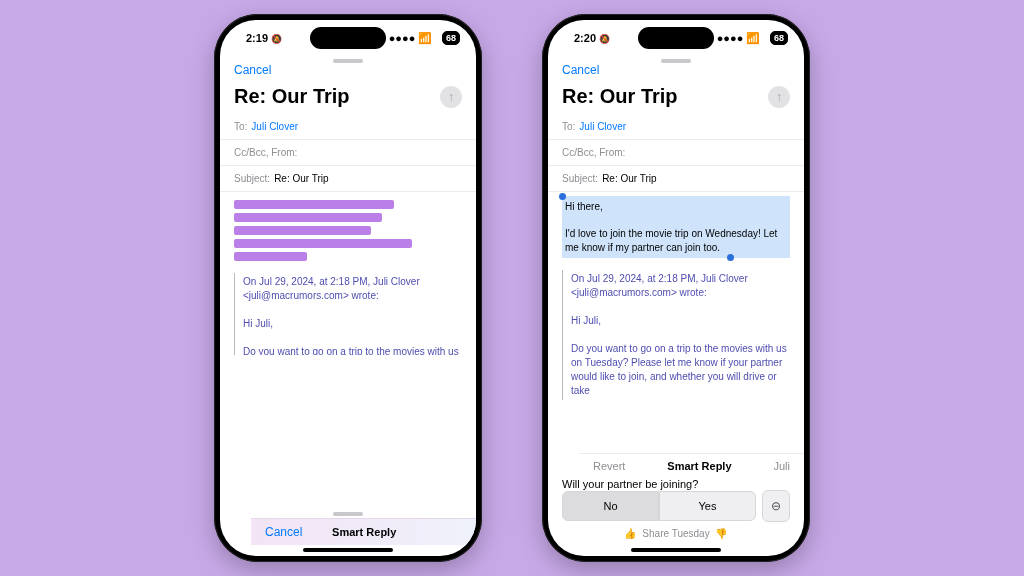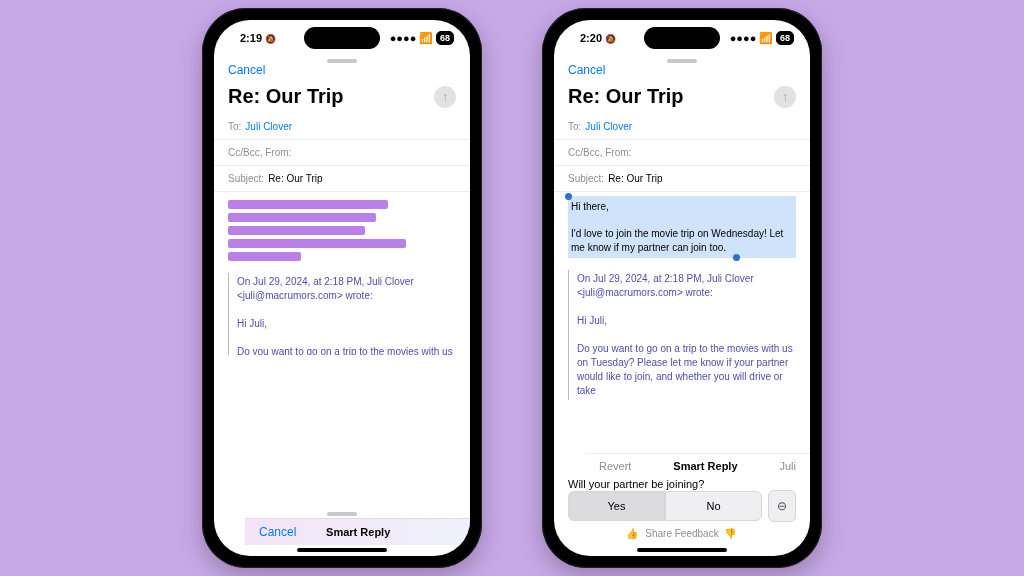--- a/index.html
+++ b/index.html
@@ -18,21 +18,21 @@
     display: flex;
     justify-content: center;
     align-items: center;
     gap: 60px;
   }
   .phone {
     width: 256px;
     height: 536px;
     background: #000;
     border-radius: 44px;
-    padding: 12px;
+    padding: 6px;
     box-shadow: 0 0 0 1px #222 inset, 0 8px 24px rgba(0,0,0,.25);
     position: relative;
   }
   .screen {
     width: 100%;
     height: 100%;
     background: #fff;
     border-radius: 36px;
     overflow: hidden;
     position: relative;
@@ -69,20 +69,21 @@
     display: inline-flex;
     align-items: center;
     border: 1px solid #000;
     border-radius: 5px;
     padding: 0 3px;
     font-size: 9px;
     font-weight: 700;
     height: 12px;
     background:#000;
     color:#fff;
+    margin-left:7px;
   }
   .sheet-handle {
     width: 30px;
     height: 4px;
     background: #c7c7cc;
     border-radius: 3px;
     margin: 3px auto 0;
   }
   .compose-header {
     padding: 0 14px 6px;
@@ -327,27 +328,27 @@
 
       <div class="bottom-toolbar" style="border-top:1px solid #ececee">
         <span class="bt-side">Revert</span>
         <span class="bt-title">Smart Reply</span>
         <span class="bt-side">Juli</span>
       </div>
 
       <div class="prompt-block">
         <div class="prompt-q">Will your partner be joining?</div>
         <div class="seg-row">
+          <div class="seg">No</div>
           <div class="seg">Yes</div>
-          <div class="seg">No</div>
           <div class="seg-more">⊖</div>
         </div>
         <div class="feedback-row">
           <span>👍</span>
-          <span>Share Feedback</span>
+          <span>Share Tuesday</span>
           <span>👎</span>
         </div>
       </div>
 
       <div class="home-indicator"></div>
     </div>
   </div>
 
 </div>
 

